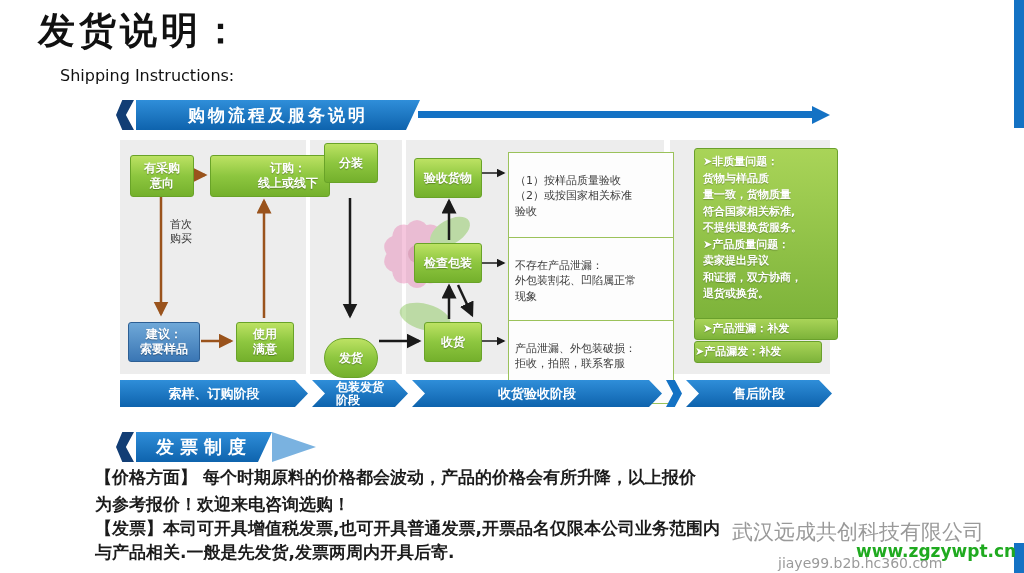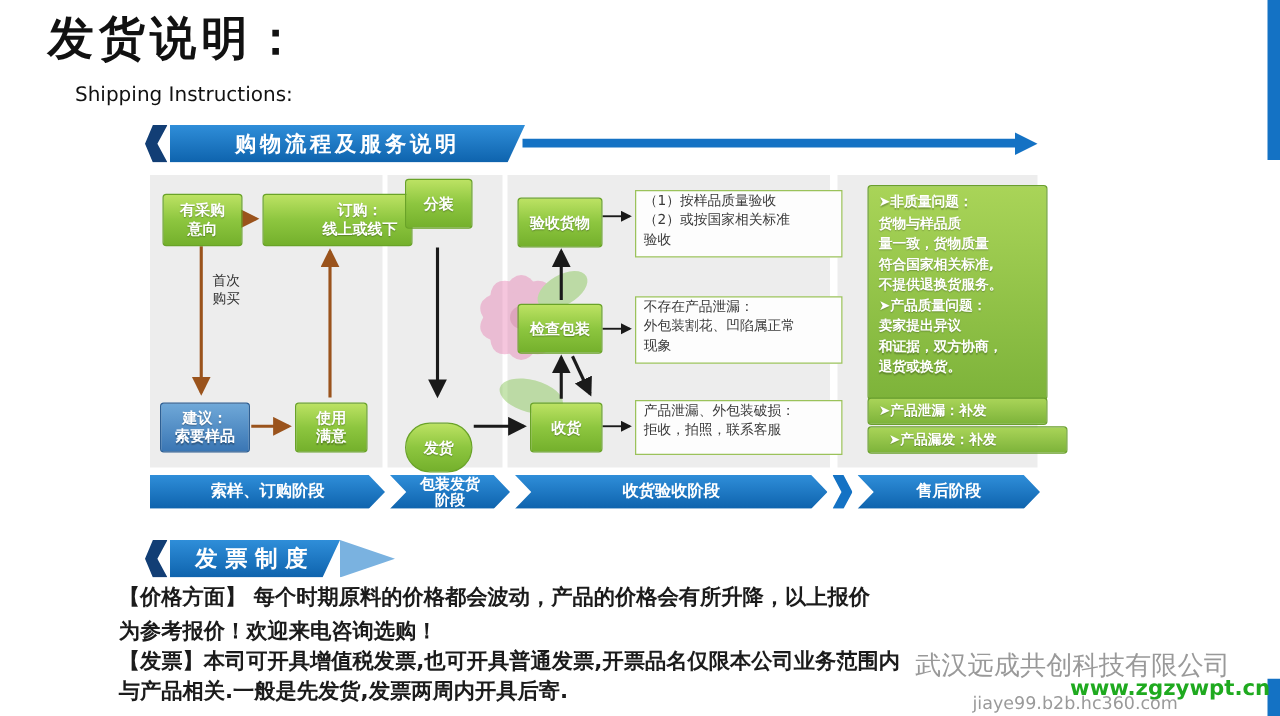--- a/index.html
+++ b/index.html
@@ -27,30 +27,30 @@
           clip-path:polygon(0 0,100% 50%,0 100%);}
 
   
   .panel{position:absolute;top:140px;height:234px;background:#ededed;z-index:1;}
   .gbox{position:absolute;z-index:4;border-radius:3px;color:#fff;font-weight:bold;font-size:12px;
         line-height:1.25;display:flex;align-items:center;justify-content:center;text-align:center;
         white-space:pre-line;background:linear-gradient(180deg,#bce263 0%,#8dc63f 50%,#74b02c 100%);
         border:1px solid #69a328;text-shadow:0 1px 1px rgba(0,0,0,.3);}
   .bbox{background:linear-gradient(180deg,#6fa8d8 0%,#3a76b4 100%);border-color:#2d5f94;}
   .nbox{position:absolute;z-index:4;background:#fdfdfd;border:1px solid #9bc25b;color:#3a3a3a;
-        font-size:11px;line-height:1.4;padding:0 6px;white-space:pre-line;}
+        font-size:11px;line-height:1.4;padding:20px 6px;white-space:pre-line;}
   .rbox{position:absolute;z-index:4;border-radius:3px;color:#fff;font-weight:bold;font-size:11px;
         line-height:1.5;padding:5px 8px;white-space:pre-line;text-align:left;
         background:linear-gradient(180deg,#a9d458 0%,#7db33a 100%);border:1px solid #6aa02c;
         text-shadow:0 1px 1px rgba(0,0,0,.25);}
   .flow-label{position:absolute;z-index:4;font-size:11px;color:#333;white-space:pre-line;line-height:1.25;}
 
   
   .stage{position:absolute;top:380px;height:27px;z-index:4;color:#fff;font-weight:bold;font-size:13px;
-         display:flex;align-items:center;justify-content:center;text-align:center;line-height:1.05;
+         display:flex;align-items:center;justify-content:center;text-align:left;line-height:1.05;
          white-space:pre-line;background:linear-gradient(180deg,#2f8ed9,#0e63ad);}
   .stage-first{clip-path:polygon(0 0,calc(100% - 13px) 0,100% 50%,calc(100% - 13px) 100%,0 100%);}
   .stage-mid{clip-path:polygon(0 0,calc(100% - 13px) 0,100% 50%,calc(100% - 13px) 100%,0 100%,13px 50%);}
   .stage-connector{position:absolute;top:380px;width:16px;height:27px;z-index:4;background:#1472c4;
          clip-path:polygon(0 0,55% 0,100% 50%,55% 100%,0 100%,45% 50%);}
 
   
   .para-line{position:absolute;white-space:nowrap;font-weight:bold;color:#1b1b1b;font-size:17px;}
 
   
@@ -150,21 +150,21 @@
   <div class="rbox" style="left:694px;top:148px;width:126px;height:160px;">➤非质量问题：
 货物与样品质
 量一致，货物质量
 符合国家相关标准,
 不提供退换货服务。
 ➤产品质量问题：
 卖家提出异议
 和证据，双方协商，
 退货或换货。</div>
   <div class="rbox" style="left:694px;top:318px;width:126px;height:16px;padding:2px 8px;">➤产品泄漏：补发</div>
-  <div class="rbox" style="left:694px;top:341px;width:126px;height:16px;padding:2px 16px;">➤产品漏发：补发</div>
+  <div class="rbox" style="left:694px;top:341px;width:126px;height:16px;padding:2px 0;">➤产品漏发：补发</div>
 
   <div class="stage stage-first" style="left:120px;width:188px;">索样、订购阶段</div>
   <div class="stage stage-mid" style="left:312px;width:96px;font-size:12px;">包装发货
 阶段</div>
   <div class="stage stage-mid" style="left:412px;width:250px;">收货验收阶段</div>
   <div class="stage-connector" style="left:666px;"></div>
   <div class="stage stage-mid" style="left:686px;width:146px;">售后阶段</div>
 
   <div class="chev" style="left:116px;top:432px;"></div>
   <div class="ribbon" style="left:136px;top:432px;width:136px;font-size:18px;letter-spacing:6px;">发票制度</div>

